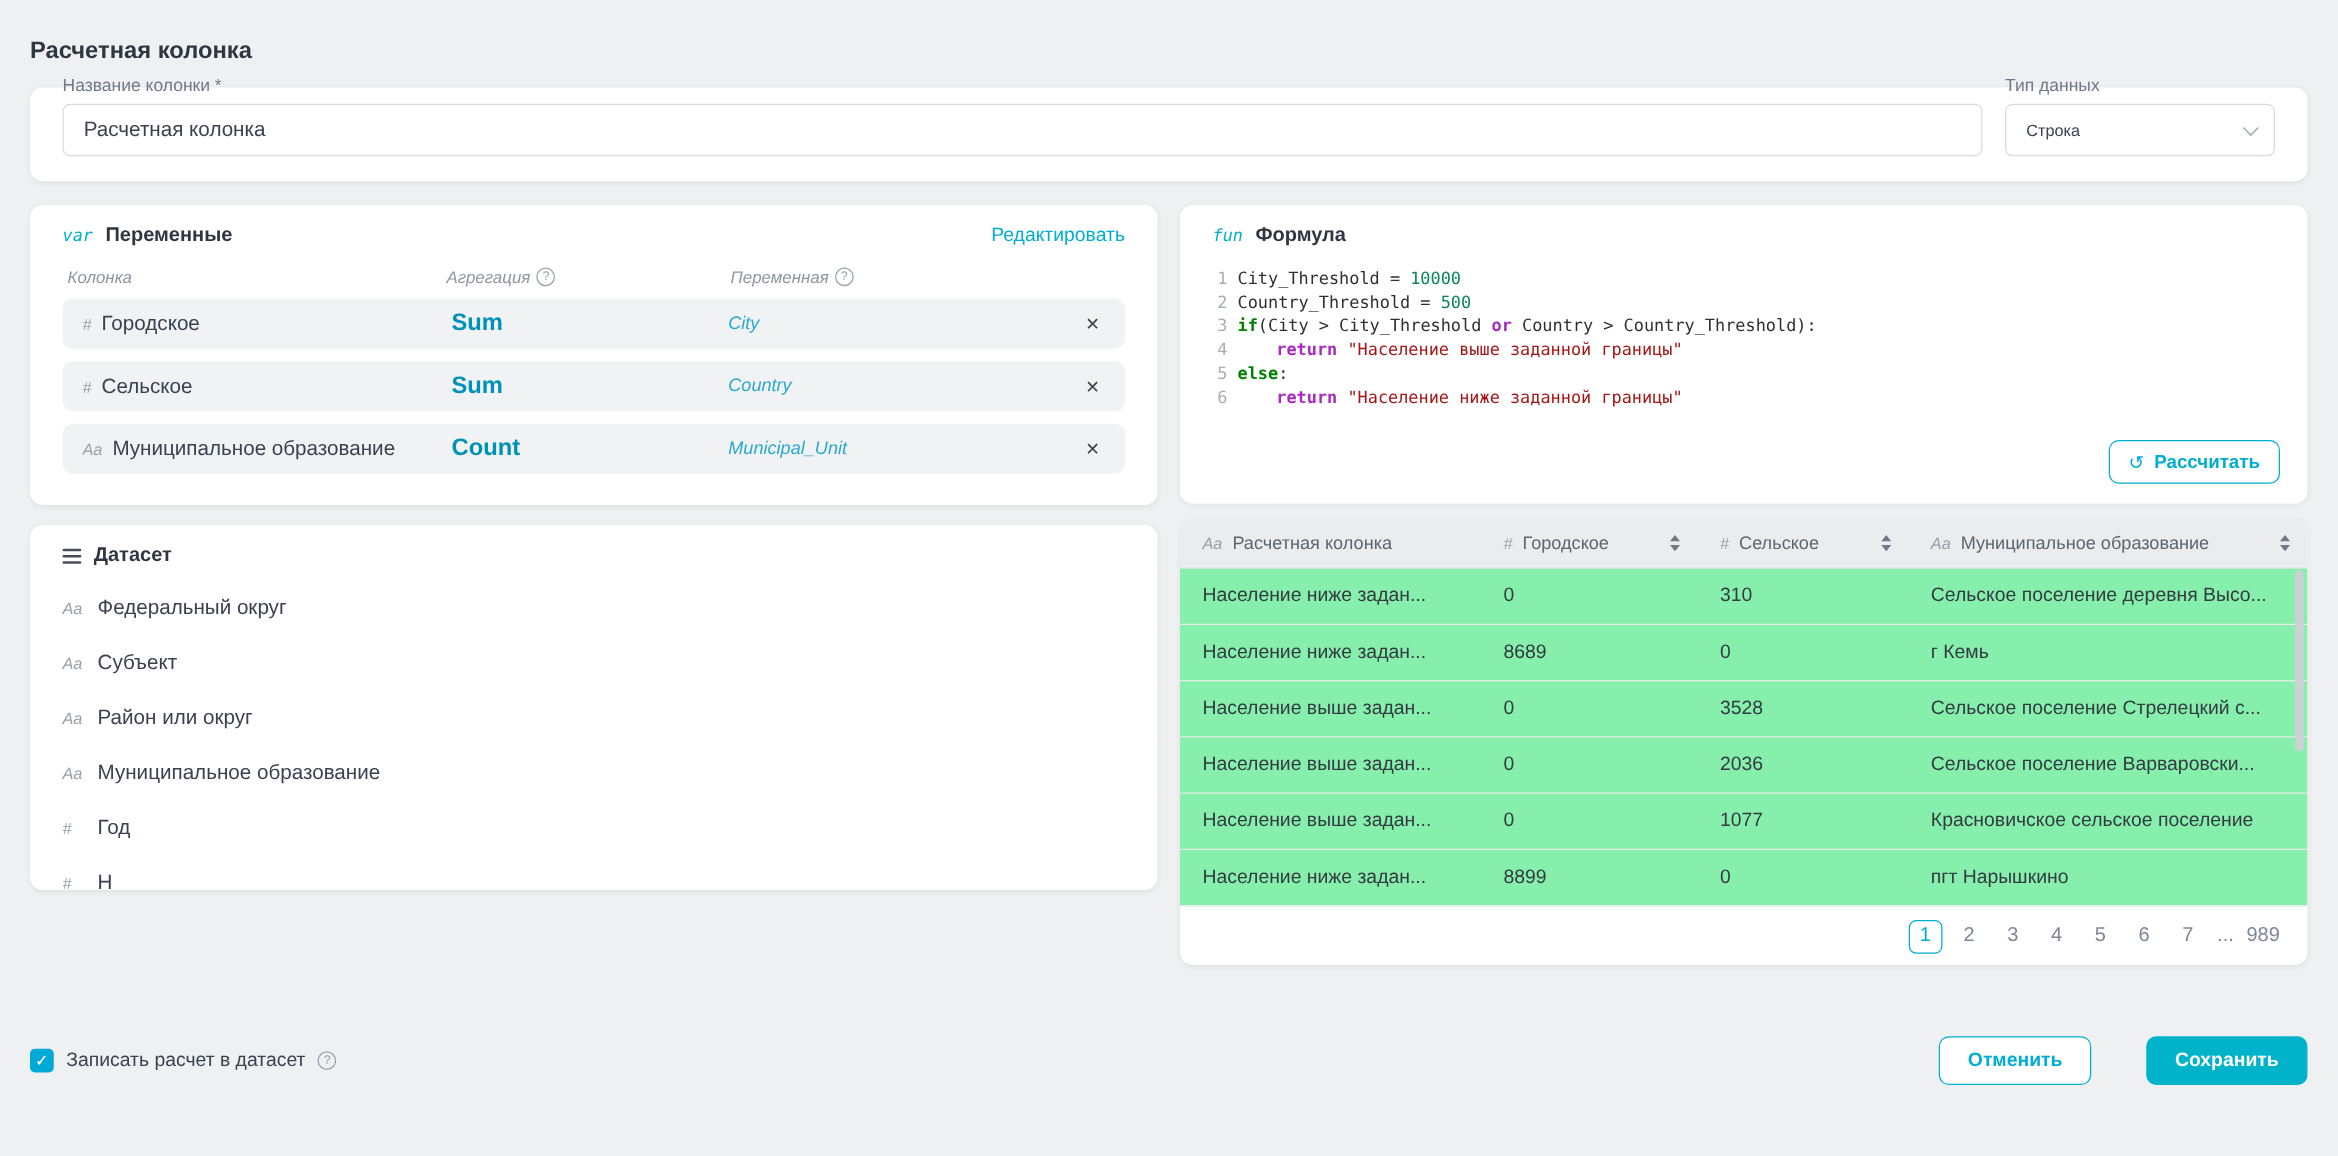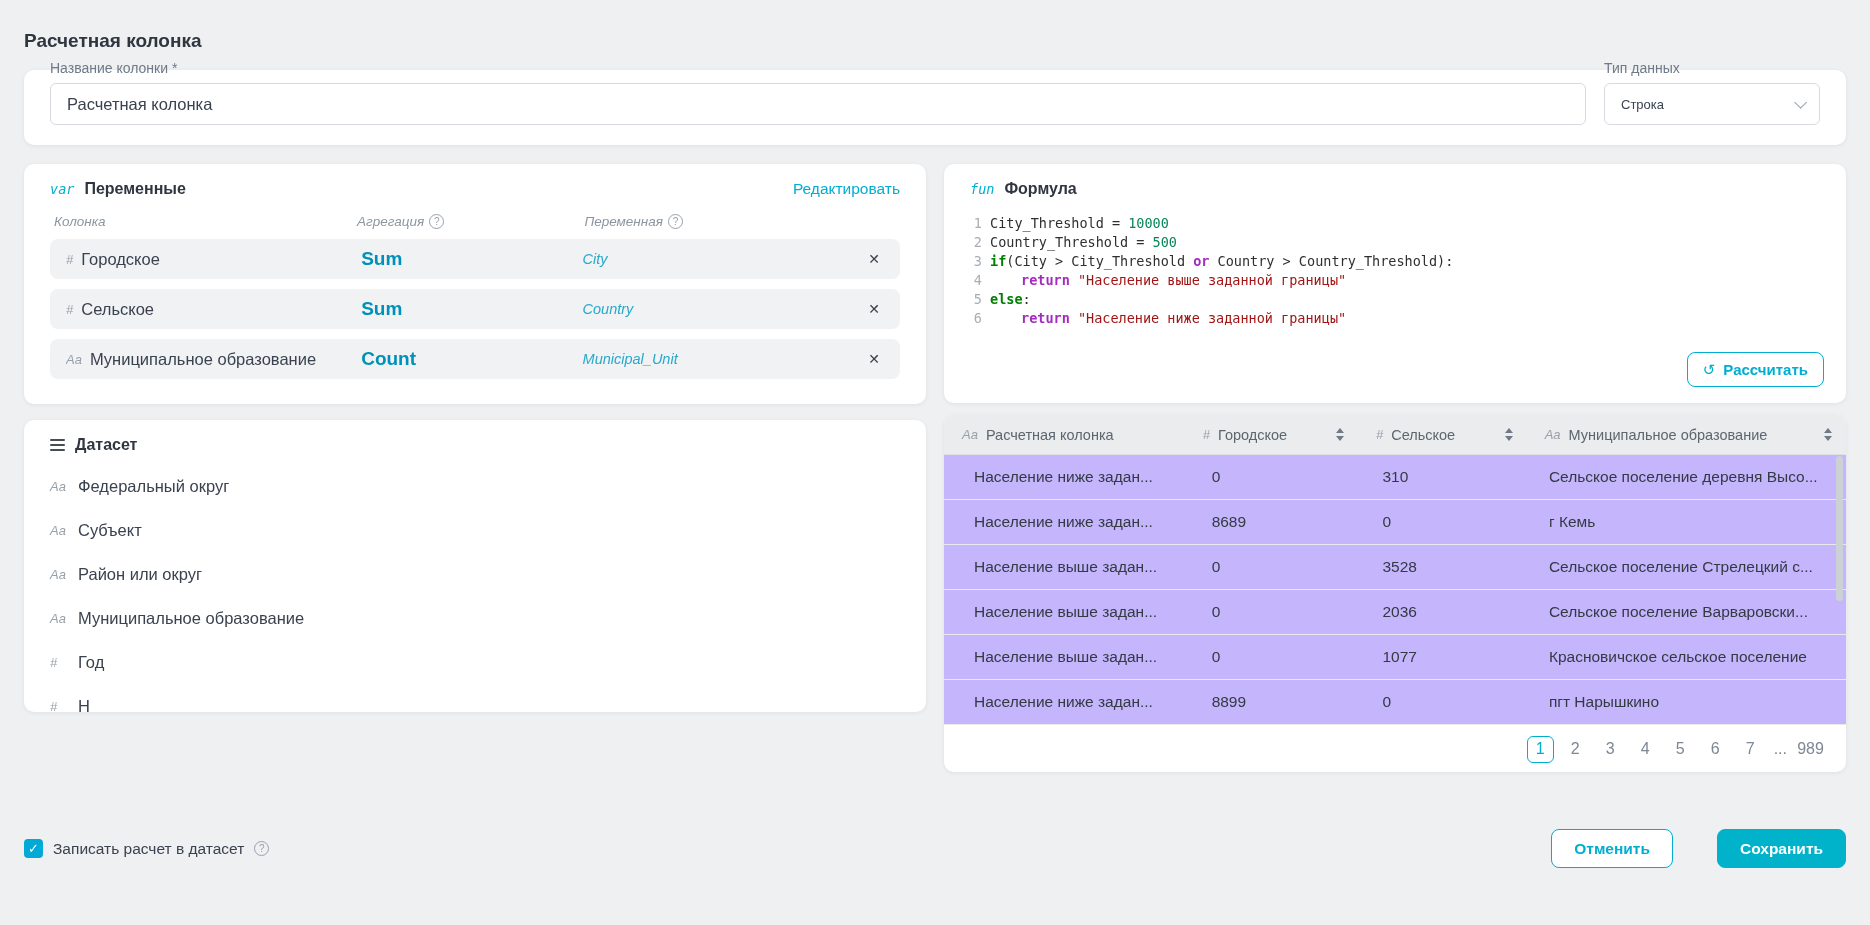--- a/index.html
+++ b/index.html
@@ -103,21 +103,21 @@
     background:#eaecee; height:40px; align-items:center; border-bottom:1px solid #dfe2e5;
   }
   .t-head .th { display:flex; align-items:center; padding:0 14px 0 18px; font-size:14.5px; color:#5c666f; cursor:pointer; }
   .t-head .th .lbl { white-space:nowrap; overflow:hidden; text-overflow:ellipsis; }
   .sort { display:flex; flex-direction:column; gap:3px; margin-left:auto; padding-left:8px; cursor:pointer; }
   .sort i { display:block; width:0; height:0; border-left:4px solid transparent; border-right:4px solid transparent; }
   .sort .up { border-bottom:5px solid #6f7a86; }
   .sort .down { border-top:5px solid #6f7a86; }
   .t-row {
     display:grid; grid-template-columns:26.7% 19.2% 18.7% 1fr;
-    height:45px; align-items:center; border-bottom:1px solid #e8eaec; background:#c4b5fd;padding-left:12px;
+    height:45px; align-items:center; border-bottom:1px solid #e8eaec; background:#86efac;
   }
   .t-row .td { padding:0 14px 0 18px; font-size:15.5px; color:#333a42; white-space:nowrap; overflow:hidden; }
   .t-scroll { position:absolute; top:41px; right:3px; bottom:52px; width:7px; }
   .t-scroll .thumb { width:7px; height:55%; background:#ccd1d6; border-radius:4px; }
   .pagination {
     margin-top:auto; height:46px; display:flex; align-items:center; justify-content:flex-end;
     gap:8px; padding-right:22px; font-size:16px; color:#7e8794;
   }
   .page { min-width:27px; height:27px; display:flex; align-items:center; justify-content:center; cursor:pointer; border-radius:6px; }
   .page.active { border:1px solid #00aed1; color:#00aed1; }

